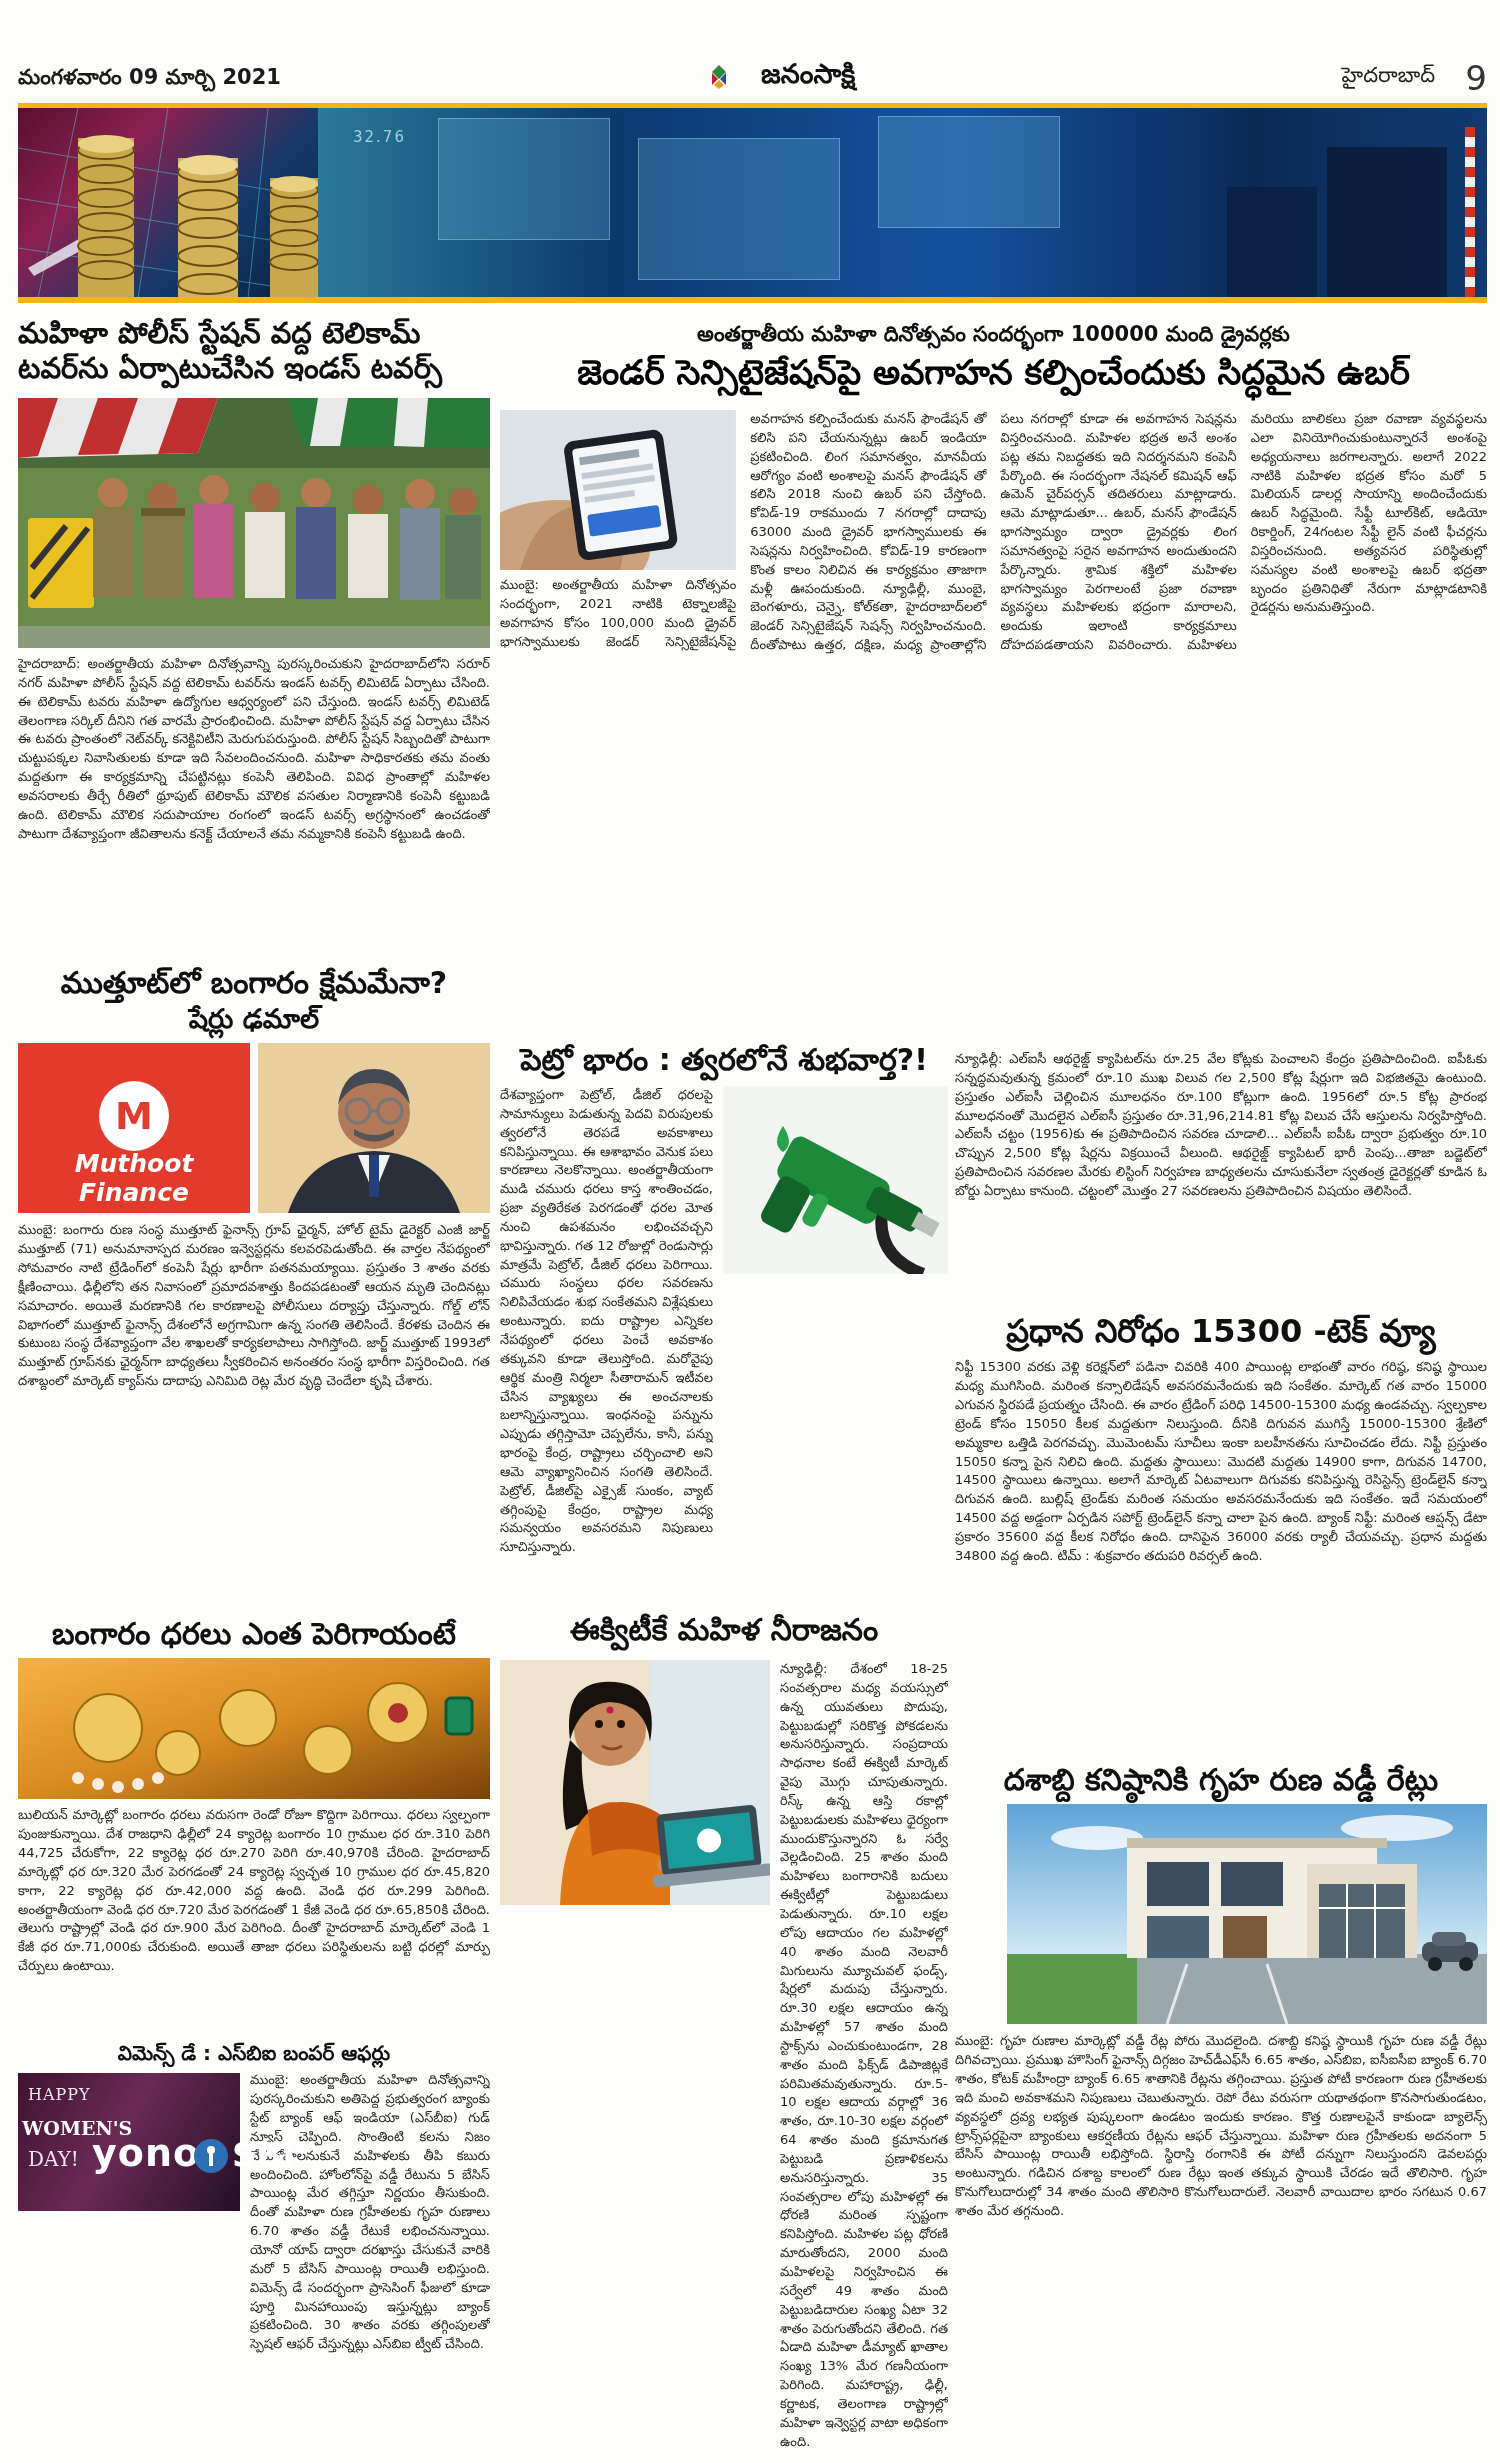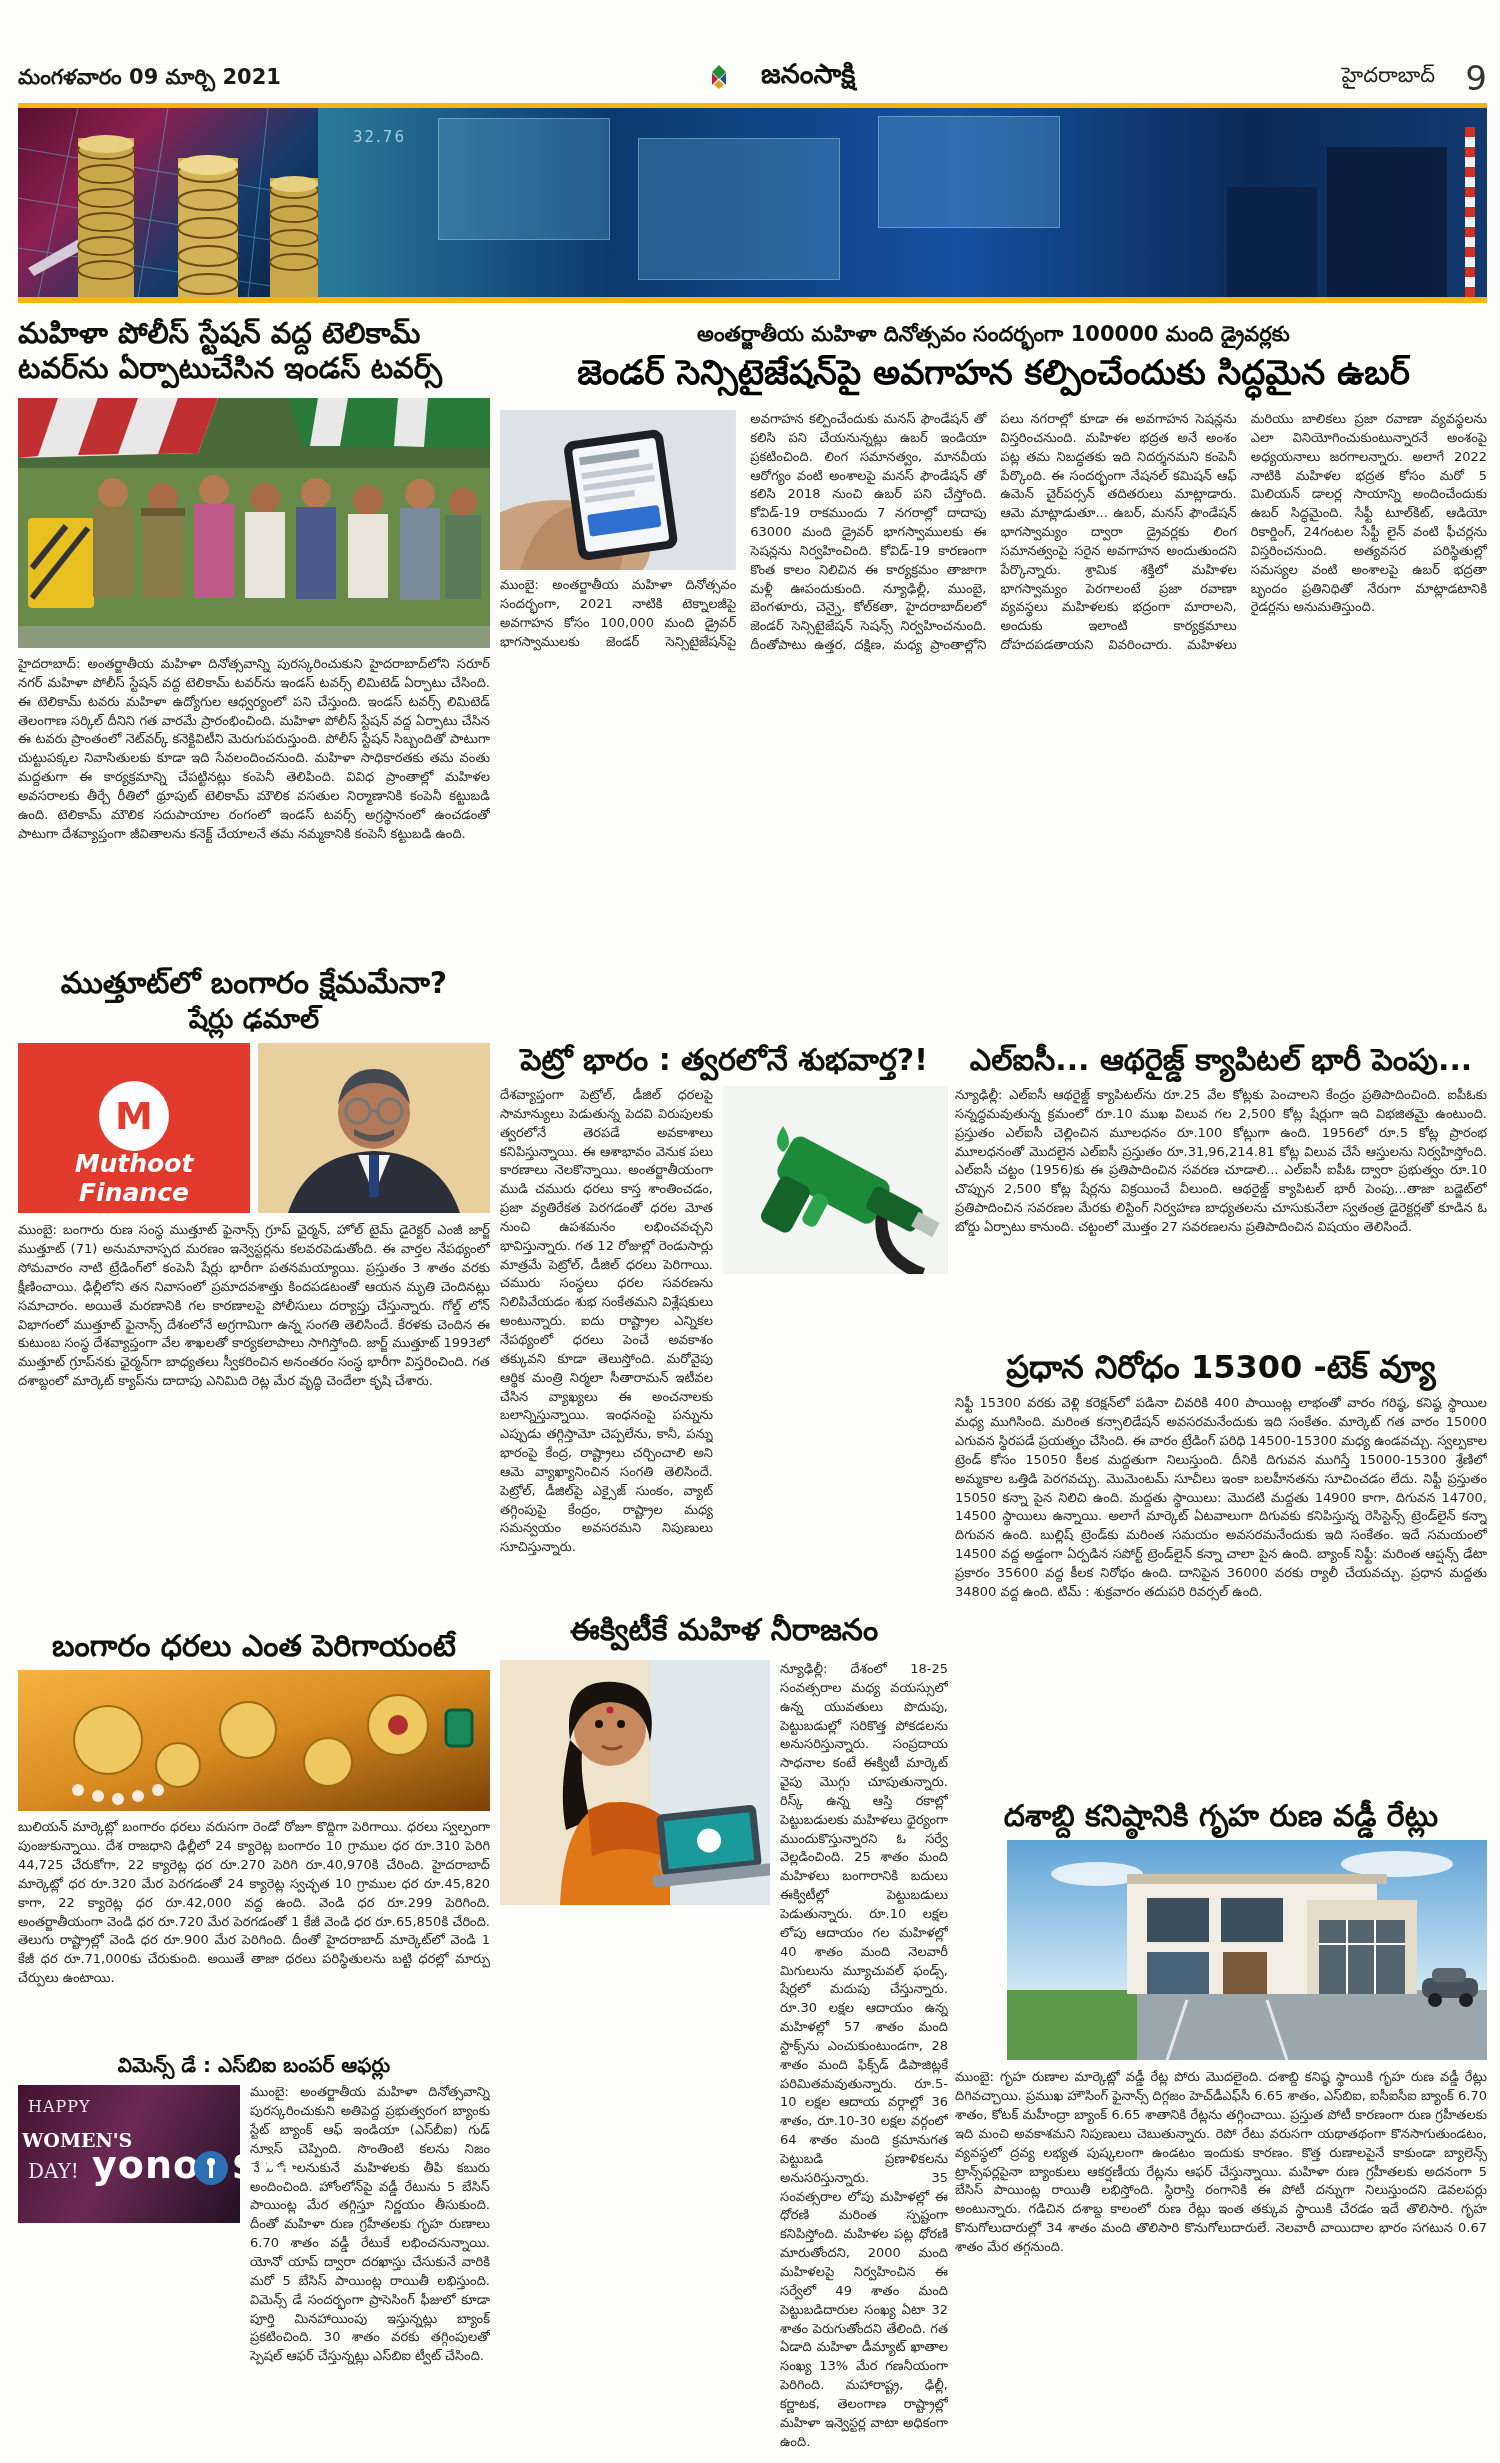--- a/index.html
+++ b/index.html
@@ -253,21 +253,21 @@
             <circle cx="132" cy="68" r="12"></circle>
             <line x1="112" y1="68" x2="120" y2="68"></line>
         </g>
         <path d="M100 92 Q116 102 132 92" stroke="#6a4432" stroke-width="3" fill="none"></path>
         <path d="M96 86 Q116 98 136 86 L136 92 Q116 104 96 92 Z" fill="#555"></path>
       </svg>
     </div>
   </div>
   <div class="bt" style="height:388px;">ముంబై: బంగారు రుణ సంస్థ ముత్తూట్ ఫైనాన్స్ గ్రూప్ ఛైర్మన్, హోల్ టైమ్ డైరెక్టర్ ఎంజీ జార్జ్ ముత్తూట్ (71) అనుమానాస్పద మరణం ఇన్వెస్టర్లను కలవరపెడుతోంది. ఈ వార్తల నేపథ్యంలో సోమవారం నాటి ట్రేడింగ్‌లో కంపెనీ షేర్లు భారీగా పతనమయ్యాయి. ప్రస్తుతం 3 శాతం వరకు క్షీణించాయి. ఢిల్లీలోని తన నివాసంలో ప్రమాదవశాత్తు కిందపడటంతో ఆయన మృతి చెందినట్లు సమాచారం. అయితే మరణానికి గల కారణాలపై పోలీసులు దర్యాప్తు చేస్తున్నారు. గోల్డ్ లోన్ విభాగంలో ముత్తూట్ ఫైనాన్స్ దేశంలోనే అగ్రగామిగా ఉన్న సంగతి తెలిసిందే. కేరళకు చెందిన ఈ కుటుంబ సంస్థ దేశవ్యాప్తంగా వేల శాఖలతో కార్యకలాపాలు సాగిస్తోంది. జార్జ్ ముత్తూట్ 1993లో ముత్తూట్ గ్రూప్‌నకు ఛైర్మన్‌గా బాధ్యతలు స్వీకరించిన అనంతరం సంస్థ భారీగా విస్తరించింది. గత దశాబ్దంలో మార్కెట్ క్యాప్‌ను దాదాపు ఎనిమిది రెట్ల మేర వృద్ధి చెందేలా కృషి చేశారు.</div>
 
-  <div class="sec-hl" style="font-size:30px;margin-top:19px;">బంగారం ధరలు ఎంత పెరిగాయంటే</div>
+  <div class="sec-hl" style="font-size:30px;margin-top:7px;">బంగారం ధరలు ఎంత పెరిగాయంటే</div>
   <div class="ph gold" style="margin-top:6px;">
     <svg width="472" height="141" viewBox="0 0 472 141">
       <rect width="472" height="141" fill="#c87a1a"></rect>
       <rect width="472" height="141" fill="url(#gg)"></rect>
       <defs>
           <linearGradient id="gg" x1="0" y1="0" x2="1" y2="1">
         <stop offset="0" stop-color="#f5b340"></stop>
             <stop offset=".5" stop-color="#d88a20"></stop>
             <stop offset="1" stop-color="#7a4208"></stop>
       </linearGradient>
@@ -347,21 +347,20 @@
           <circle cx="99" cy="64" r="4" fill="#17120e"></circle>
         <path d="M102 86 Q112 92 122 86" stroke="#8a4a2a" stroke-width="3" fill="none"></path>
         <circle cx="110" cy="50" r="3.5" fill="#c02040"></circle>
       </svg>
     </div>
     <span class="bt" style="display:block;">న్యూఢిల్లీ: దేశంలో 18-25 సంవత్సరాల మధ్య వయస్సులో ఉన్న యువతులు పొదుపు, పెట్టుబడుల్లో సరికొత్త పోకడలను అనుసరిస్తున్నారు. సంప్రదాయ సాధనాల కంటే ఈక్విటీ మార్కెట్ వైపు మొగ్గు చూపుతున్నారు. రిస్క్ ఉన్న ఆస్తి రకాల్లో పెట్టుబడులకు మహిళలు ధైర్యంగా ముందుకొస్తున్నారని ఓ సర్వే వెల్లడించింది. 25 శాతం మంది మహిళలు బంగారానికి బదులు ఈక్విటీల్లో పెట్టుబడులు పెడుతున్నారు. రూ.10 లక్షల లోపు ఆదాయం గల మహిళల్లో 40 శాతం మంది నెలవారీ మిగులును మ్యూచువల్ ఫండ్స్, షేర్లలో మదుపు చేస్తున్నారు. రూ.30 లక్షల ఆదాయం ఉన్న మహిళల్లో 57 శాతం మంది స్టాక్స్‌ను ఎంచుకుంటుండగా, 28 శాతం మంది ఫిక్స్‌డ్ డిపాజిట్లకే పరిమితమవుతున్నారు. రూ.5-10 లక్షల ఆదాయ వర్గాల్లో 36 శాతం, రూ.10-30 లక్షల వర్గంలో 64 శాతం మంది క్రమానుగత పెట్టుబడి ప్రణాళికలను అనుసరిస్తున్నారు. 35 సంవత్సరాల లోపు మహిళల్లో ఈ ధోరణి మరింత స్పష్టంగా కనిపిస్తోంది. మహిళల పట్ల ధోరణి మారుతోందని, 2000 మంది మహిళలపై నిర్వహించిన ఈ సర్వేలో 49 శాతం మంది పెట్టుబడిదారుల సంఖ్య ఏటా 32 శాతం పెరుగుతోందని తేలింది. గత ఏడాది మహిళా డీమ్యాట్ ఖాతాల సంఖ్య 13% మేర గణనీయంగా పెరిగింది. మహారాష్ట్ర, ఢిల్లీ, కర్ణాటక, తెలంగాణ రాష్ట్రాల్లో మహిళా ఇన్వెస్టర్ల వాటా అధికంగా ఉంది.</span>
   </div>
 </div>
 
 <div id="col-right" class="abs">
-  <div class="sec-hl" style="font-size:30px;">ఎల్ఐసీ... ఆథరైజ్డ్ క్యాపిటల్ భారీ పెంపు...</div>
   <div class="bt" style="height:254px;margin-top:8px;">న్యూఢిల్లీ: ఎల్ఐసీ ఆథరైజ్డ్ క్యాపిటల్‌ను రూ.25 వేల కోట్లకు పెంచాలని కేంద్రం ప్రతిపాదించింది. ఐపీఓకు సన్నద్ధమవుతున్న క్రమంలో రూ.10 ముఖ విలువ గల 2,500 కోట్ల షేర్లుగా ఇది విభజితమై ఉంటుంది. ప్రస్తుతం ఎల్ఐసీ చెల్లించిన మూలధనం రూ.100 కోట్లుగా ఉంది. 1956లో రూ.5 కోట్ల ప్రారంభ మూలధనంతో మొదలైన ఎల్ఐసీ ప్రస్తుతం రూ.31,96,214.81 కోట్ల విలువ చేసే ఆస్తులను నిర్వహిస్తోంది. ఎల్ఐసీ చట్టం (1956)కు ఈ ప్రతిపాదించిన సవరణ చూడాలి... ఎల్ఐసీ ఐపీఓ ద్వారా ప్రభుత్వం రూ.10 చొప్పున 2,500 కోట్ల షేర్లను విక్రయించే వీలుంది. ఆథరైజ్డ్ క్యాపిటల్ భారీ పెంపు...తాజా బడ్జెట్‌లో ప్రతిపాదించిన సవరణల మేరకు లిస్టింగ్ నిర్వహణ బాధ్యతలను చూసుకునేలా స్వతంత్ర డైరెక్టర్లతో కూడిన ఓ బోర్డు ఏర్పాటు కానుంది. చట్టంలో మొత్తం 27 సవరణలను ప్రతిపాదించిన విషయం తెలిసిందే.</div>
 
   <div class="sec-hl" style="font-size:32px;margin-top:8px;">ప్రధాన నిరోధం 15300 -టెక్ వ్యూ</div>
   <div class="bt" style="height:398px;margin-top:8px;">నిఫ్టీ 15300 వరకు వెళ్లి కరెక్షన్‌లో పడినా చివరికి 400 పాయింట్ల లాభంతో వారం గరిష్ఠ, కనిష్ఠ స్థాయిల మధ్య ముగిసింది. మరింత కన్సాలిడేషన్ అవసరమనేందుకు ఇది సంకేతం. మార్కెట్ గత వారం 15000 ఎగువన స్థిరపడే ప్రయత్నం చేసింది. ఈ వారం ట్రేడింగ్ పరిధి 14500-15300 మధ్య ఉండవచ్చు. స్వల్పకాల ట్రెండ్ కోసం 15050 కీలక మద్దతుగా నిలుస్తుంది. దీనికి దిగువన ముగిస్తే 15000-15300 శ్రేణిలో అమ్మకాల ఒత్తిడి పెరగవచ్చు. మొమెంటమ్ సూచీలు ఇంకా బలహీనతను సూచించడం లేదు. నిఫ్టీ ప్రస్తుతం 15050 కన్నా పైన నిలిచి ఉంది. మద్దతు స్థాయిలు: మొదటి మద్దతు 14900 కాగా, దిగువన 14700, 14500 స్థాయిలు ఉన్నాయి. అలాగే మార్కెట్ ఏటవాలుగా దిగువకు కనిపిస్తున్న రెసిస్టెన్స్ ట్రెండ్‌లైన్ కన్నా దిగువన ఉంది. బుల్లిష్ ట్రెండ్‌కు మరింత సమయం అవసరమనేందుకు ఇది సంకేతం. ఇదే సమయంలో 14500 వద్ద అడ్డంగా ఏర్పడిన సపోర్ట్ ట్రెండ్‌లైన్ కన్నా చాలా పైన ఉంది. బ్యాంక్ నిఫ్టీ: మరింత ఆప్షన్స్ డేటా ప్రకారం 35600 వద్ద కీలక నిరోధం ఉంది. దానిపైన 36000 వరకు ర్యాలీ చేయవచ్చు. ప్రధాన మద్దతు 34800 వద్ద ఉంది. టిమ్ : శుక్రవారం తదుపరి రివర్సల్ ఉంది.</div>
 
   <div class="sec-hl" style="font-size:30px;margin-top:6px;">దశాబ్ది కనిష్ఠానికి గృహ రుణ వడ్డీ రేట్లు</div>
   <div class="ph house">
     <svg width="480" height="220" viewBox="0 0 480 220">
       <rect width="480" height="150" fill="#7ab5de"></rect>
       <rect width="480" height="150" fill="url(#sky)"></rect>

